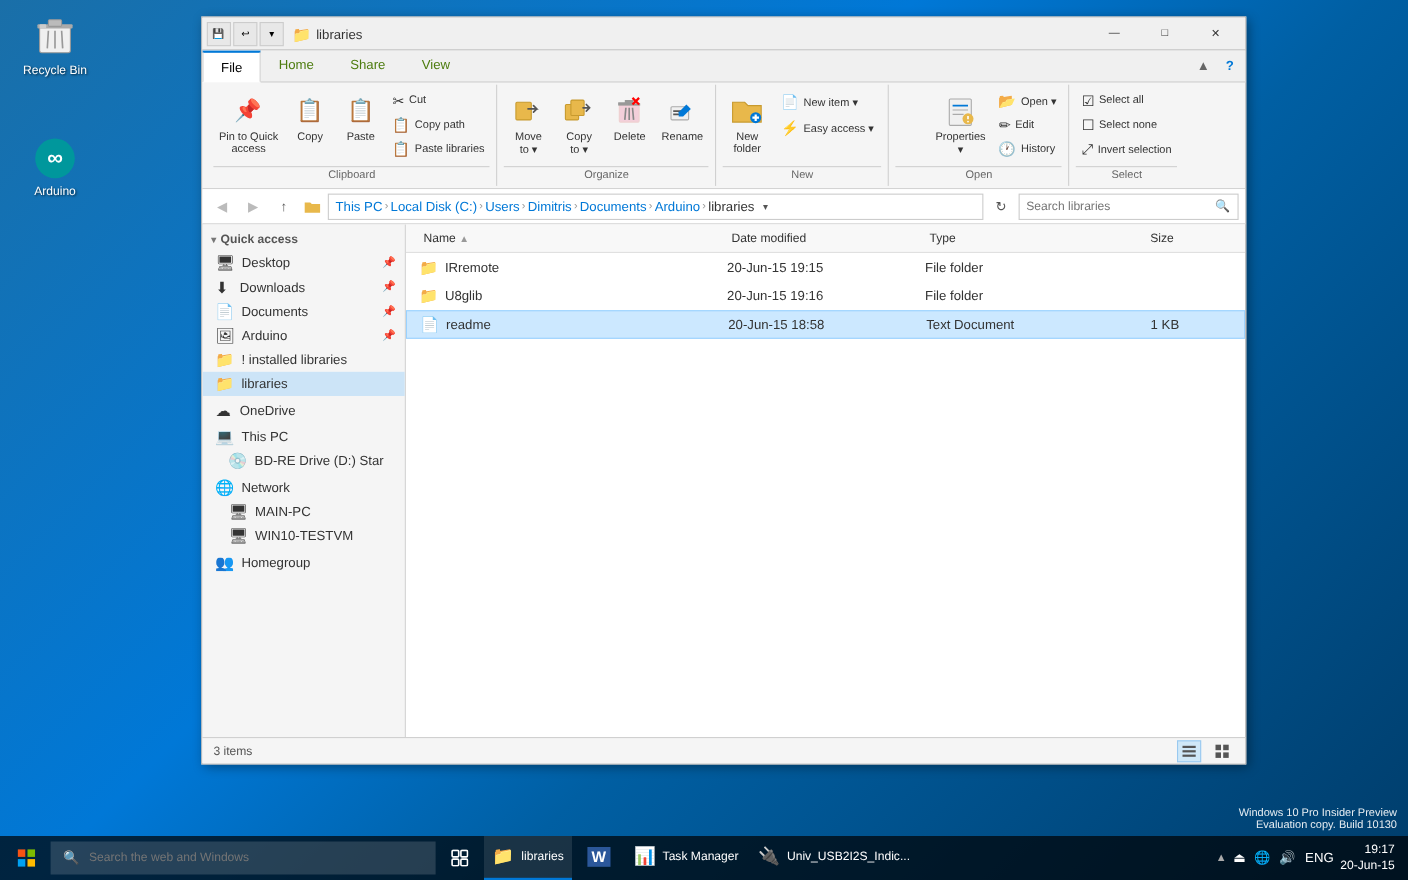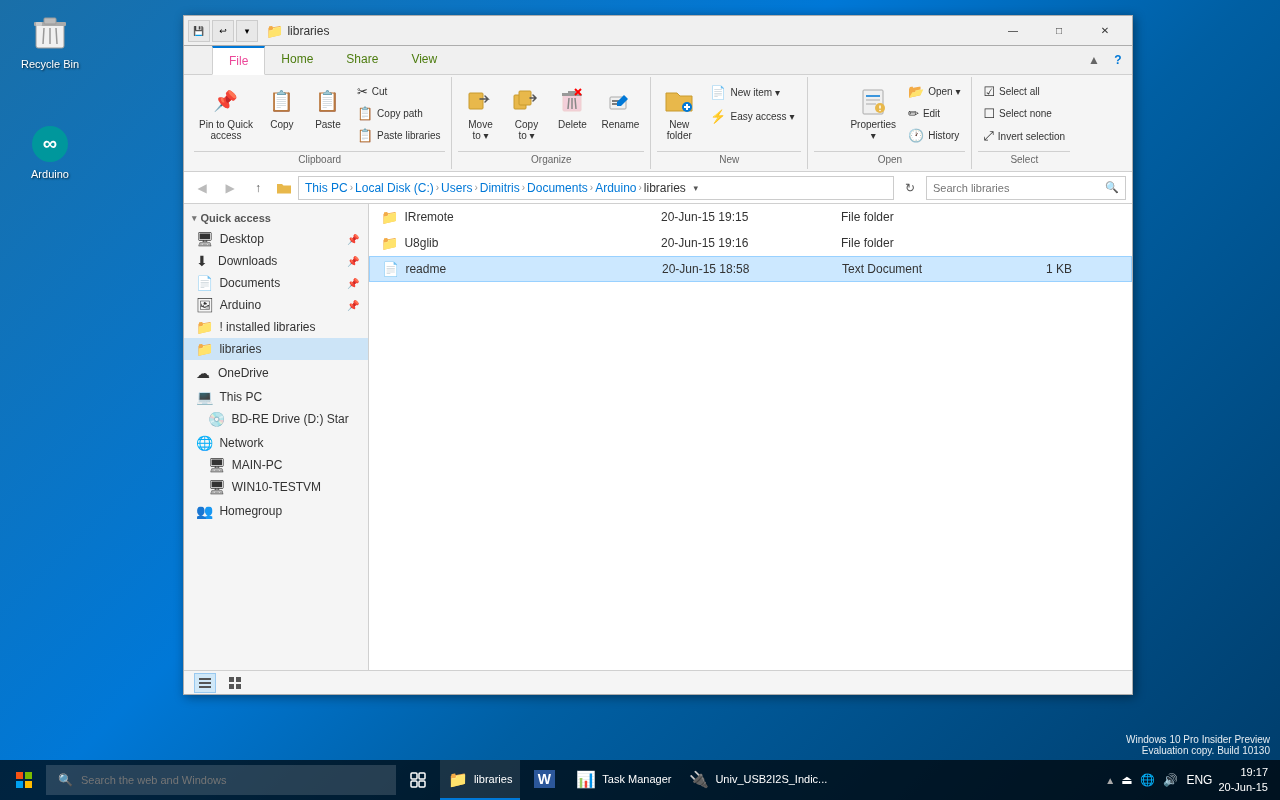--- a/index.html
+++ b/index.html
@@ -127,22 +127,21 @@
       color: #4d7c0f;
       border-right: 1px solid transparent;
     }
     .ribbon-tab.active {
       background: white;
       border-top: 2px solid #0078d7;
       border-left: 1px solid #d0d0d0;
       border-right: 1px solid #d0d0d0;
       border-bottom: 1px solid white;
       margin-bottom: -1px;
-      color: #ec4899;
-      margin-left: 28px;
+      color: #000000;
     }
 
     .ribbon-content {
       display: flex;
       align-items: stretch;
       padding: 2px 4px;
       min-height: 88px;
     }
     .ribbon-group {
       display: flex;
@@ -863,20 +862,35 @@
         <div class="sidebar-item">
           <span class="item-icon">👥</span>
           <span>Homegroup</span>
         </div>
       </div>
 
     </div>
 
     <div class="file-list">
 
+      <div class="file-list-header">
+        <div class="col-header col-name">
+          <span>Name</span>
+          <span class="sort-indicator"> ▲</span>
+        </div>
+        <div class="col-header col-date">
+          <span>Date modified</span>
+        </div>
+        <div class="col-header col-type">
+          <span>Type</span>
+        </div>
+        <div class="col-header col-size">
+          <span>Size</span>
+        </div>
+      </div>
 
       <div class="file-row">
         <div class="file-cell name">
           <span class="file-icon icon-folder">📁</span>
           <span>IRremote</span>
         </div>
         <div class="file-cell date">20-Jun-15 19:15</div>
         <div class="file-cell type">File folder</div>
         <div class="file-cell size"></div>
       </div>
@@ -898,20 +912,21 @@
         </div>
         <div class="file-cell date">20-Jun-15 18:58</div>
         <div class="file-cell type">Text Document</div>
         <div class="file-cell size">1 KB</div>
       </div>
 
     </div>
   </div>
 
   <div class="status-bar">
+    <span class="status-text">3 items</span>
     <div class="view-btn active" title="Details view">
       <svg width="14" height="14" viewBox="0 0 14 14">
         <rect x="1" y="2" width="12" height="2" fill="#555"></rect>
         <rect x="1" y="6" width="12" height="2" fill="#555"></rect>
         <rect x="1" y="10" width="12" height="2" fill="#555"></rect>
       </svg>
     </div>
     <div class="view-btn" title="Large icons view">
       <svg width="14" height="14" viewBox="0 0 14 14">
         <rect x="1" y="1" width="5" height="5" fill="#555"></rect>

